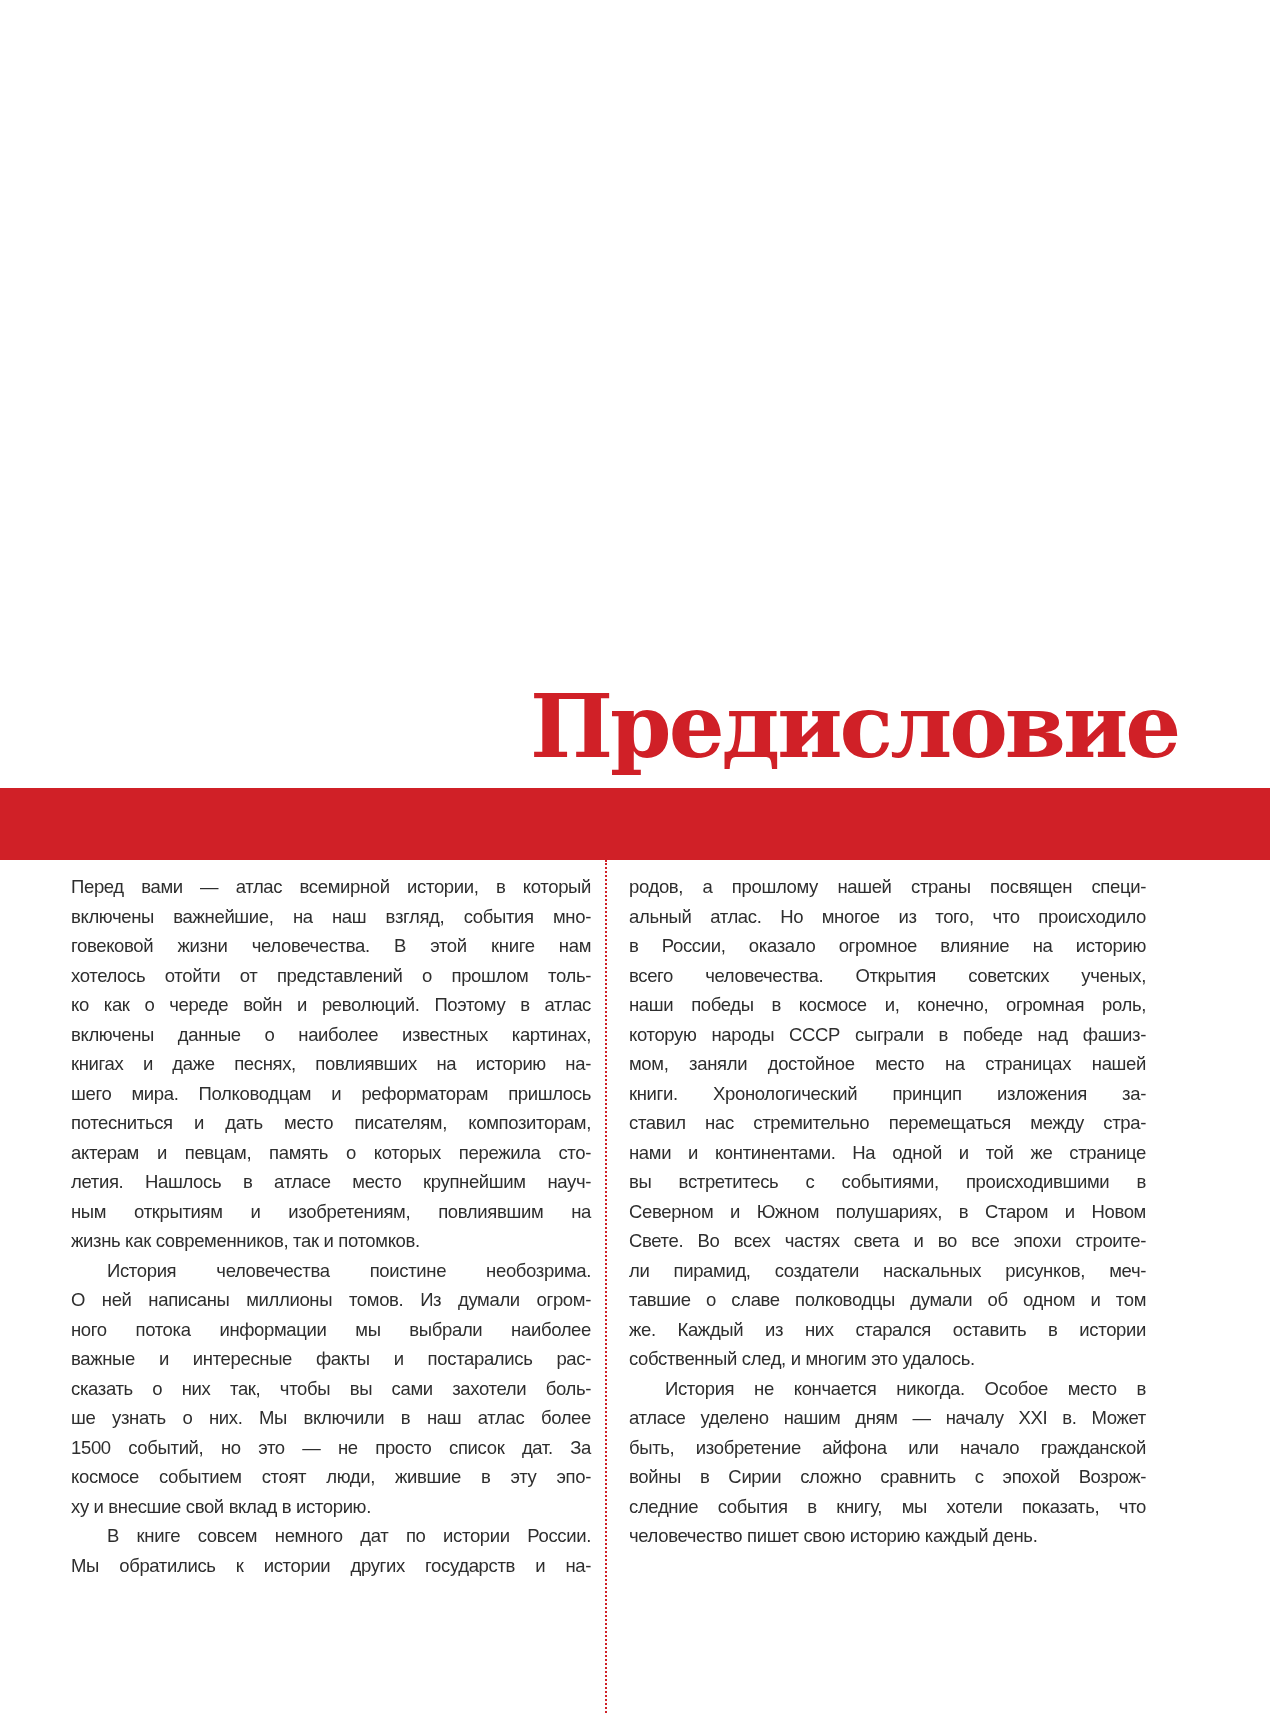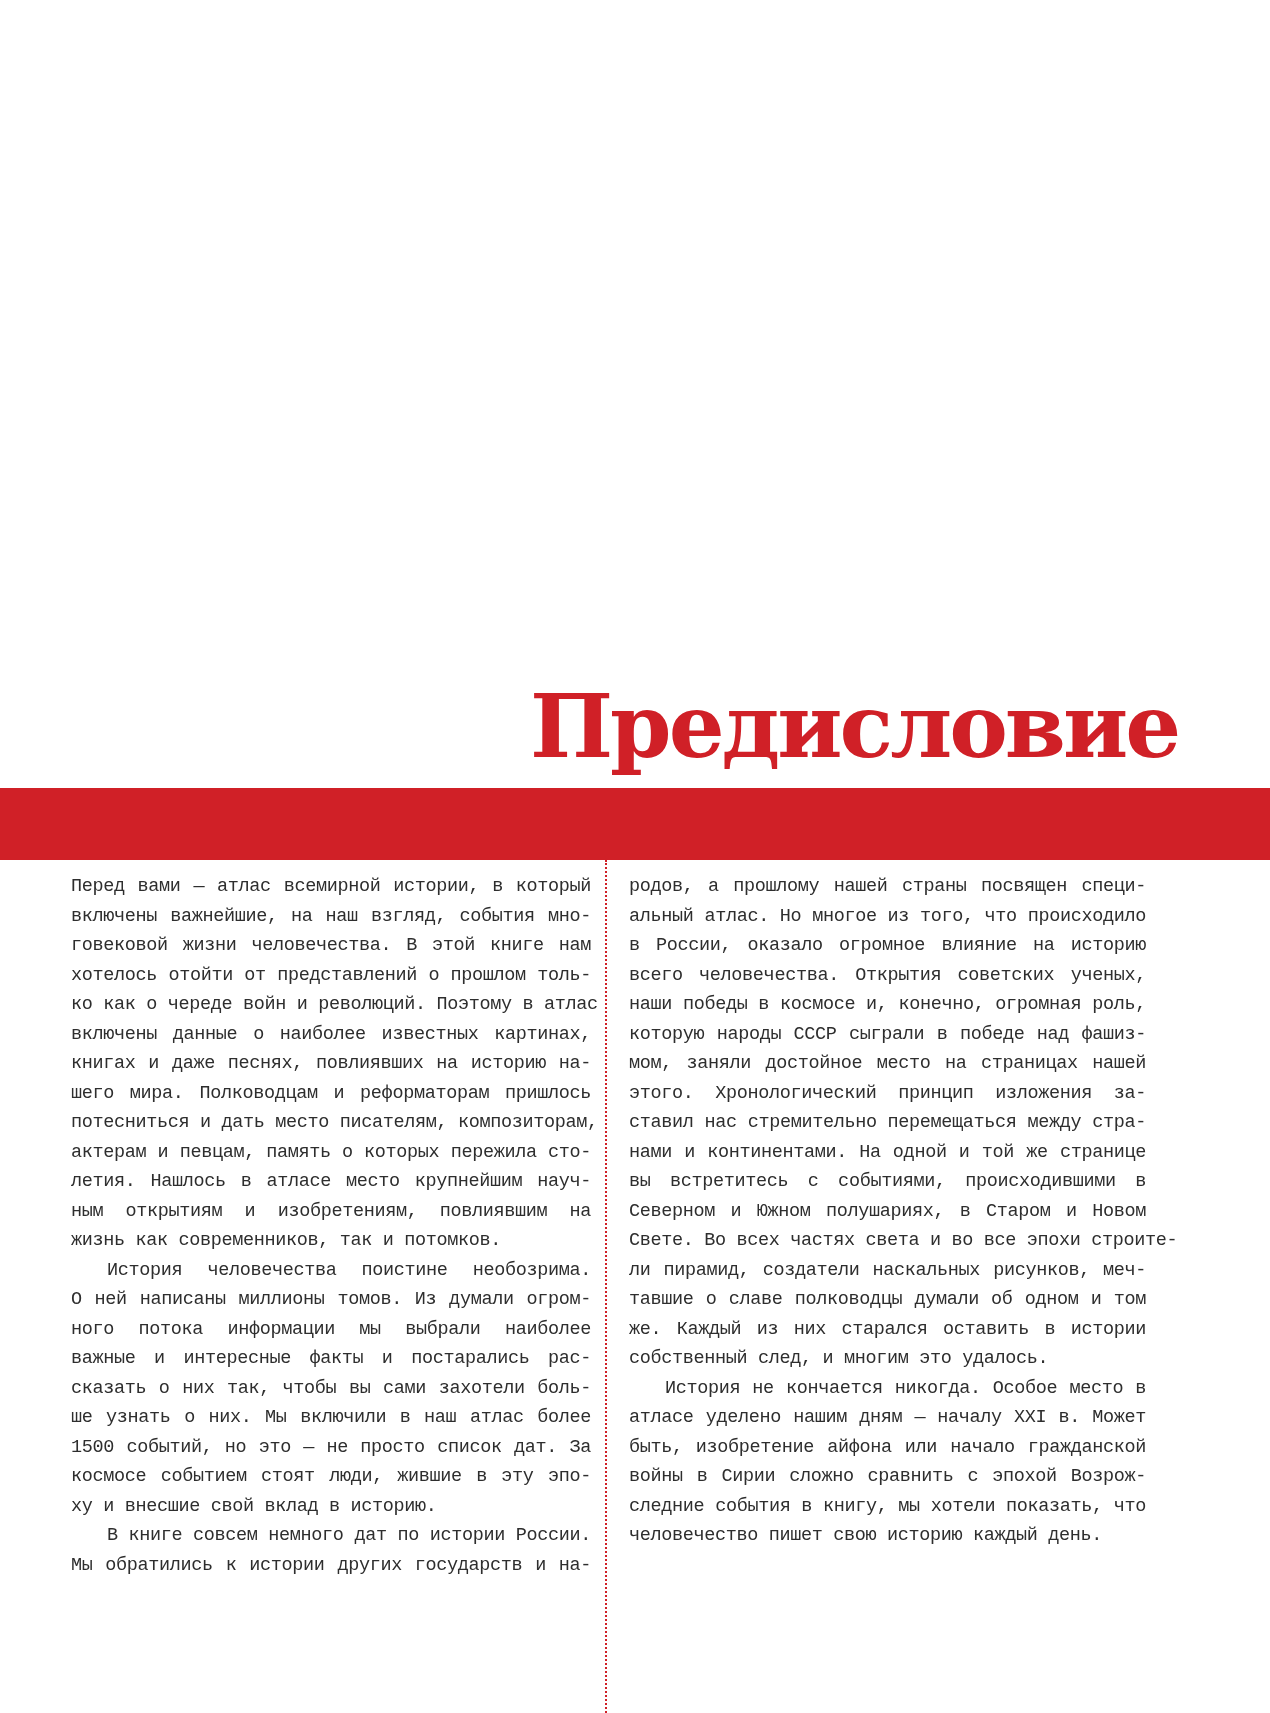--- a/index.html
+++ b/index.html
@@ -41,21 +41,21 @@
     left: 605px;
     top: 860px;
     width: 0;
     height: 853px;
     border-left: 2px dotted #d02027;
   }
   .column {
     position: absolute;
     top: 872px;
     color: #2e2e2e;
-    font-family: Liberation Mono, monospace;
+    font-family: Liberation Sans, sans-serif;
     font-size: 18.5px;
     line-height: 29.5px;
   }
   .col-left { left: 71px; width: 520px; }
   .col-right { left: 613px; width: 517px; margin-left: 16px; }
   .line {
     display: block;
     white-space: nowrap;
     text-align: justify;
     text-align-last: justify;
@@ -106,21 +106,21 @@
     <span class="line">Мы обратились к истории других государств и на-</span>
   </div>
 <div class="column col-right">
     <span class="line">родов, а прошлому нашей страны посвящен специ-</span>
     <span class="line">альный атлас. Но многое из того, что происходило</span>
     <span class="line">в России, оказало огромное влияние на историю</span>
     <span class="line">всего человечества. Открытия советских ученых,</span>
     <span class="line">наши победы в космосе и, конечно, огромная роль,</span>
     <span class="line">которую народы СССР сыграли в победе над фашиз-</span>
     <span class="line">мом, заняли достойное место на страницах нашей</span>
-    <span class="line">этого. Хронологический принцип изложения за-</span>
+    <span class="line">книги. Хронологический принцип изложения за-</span>
     <span class="line">ставил нас стремительно перемещаться между стра-</span>
     <span class="line">нами и континентами. На одной и той же странице</span>
     <span class="line">вы встретитесь с событиями, происходившими в</span>
     <span class="line">Северном и Южном полушариях, в Старом и Новом</span>
     <span class="line">Свете. Во всех частях света и во все эпохи строите-</span>
     <span class="line">ли пирамид, создатели наскальных рисунков, меч-</span>
     <span class="line">тавшие о славе полководцы думали об одном и том</span>
     <span class="line">же. Каждый из них старался оставить в истории</span>
     <span class="line last">собственный след, и многим это удалось.</span>
     <span class="line indent">История не кончается никогда. Особое место в</span>

